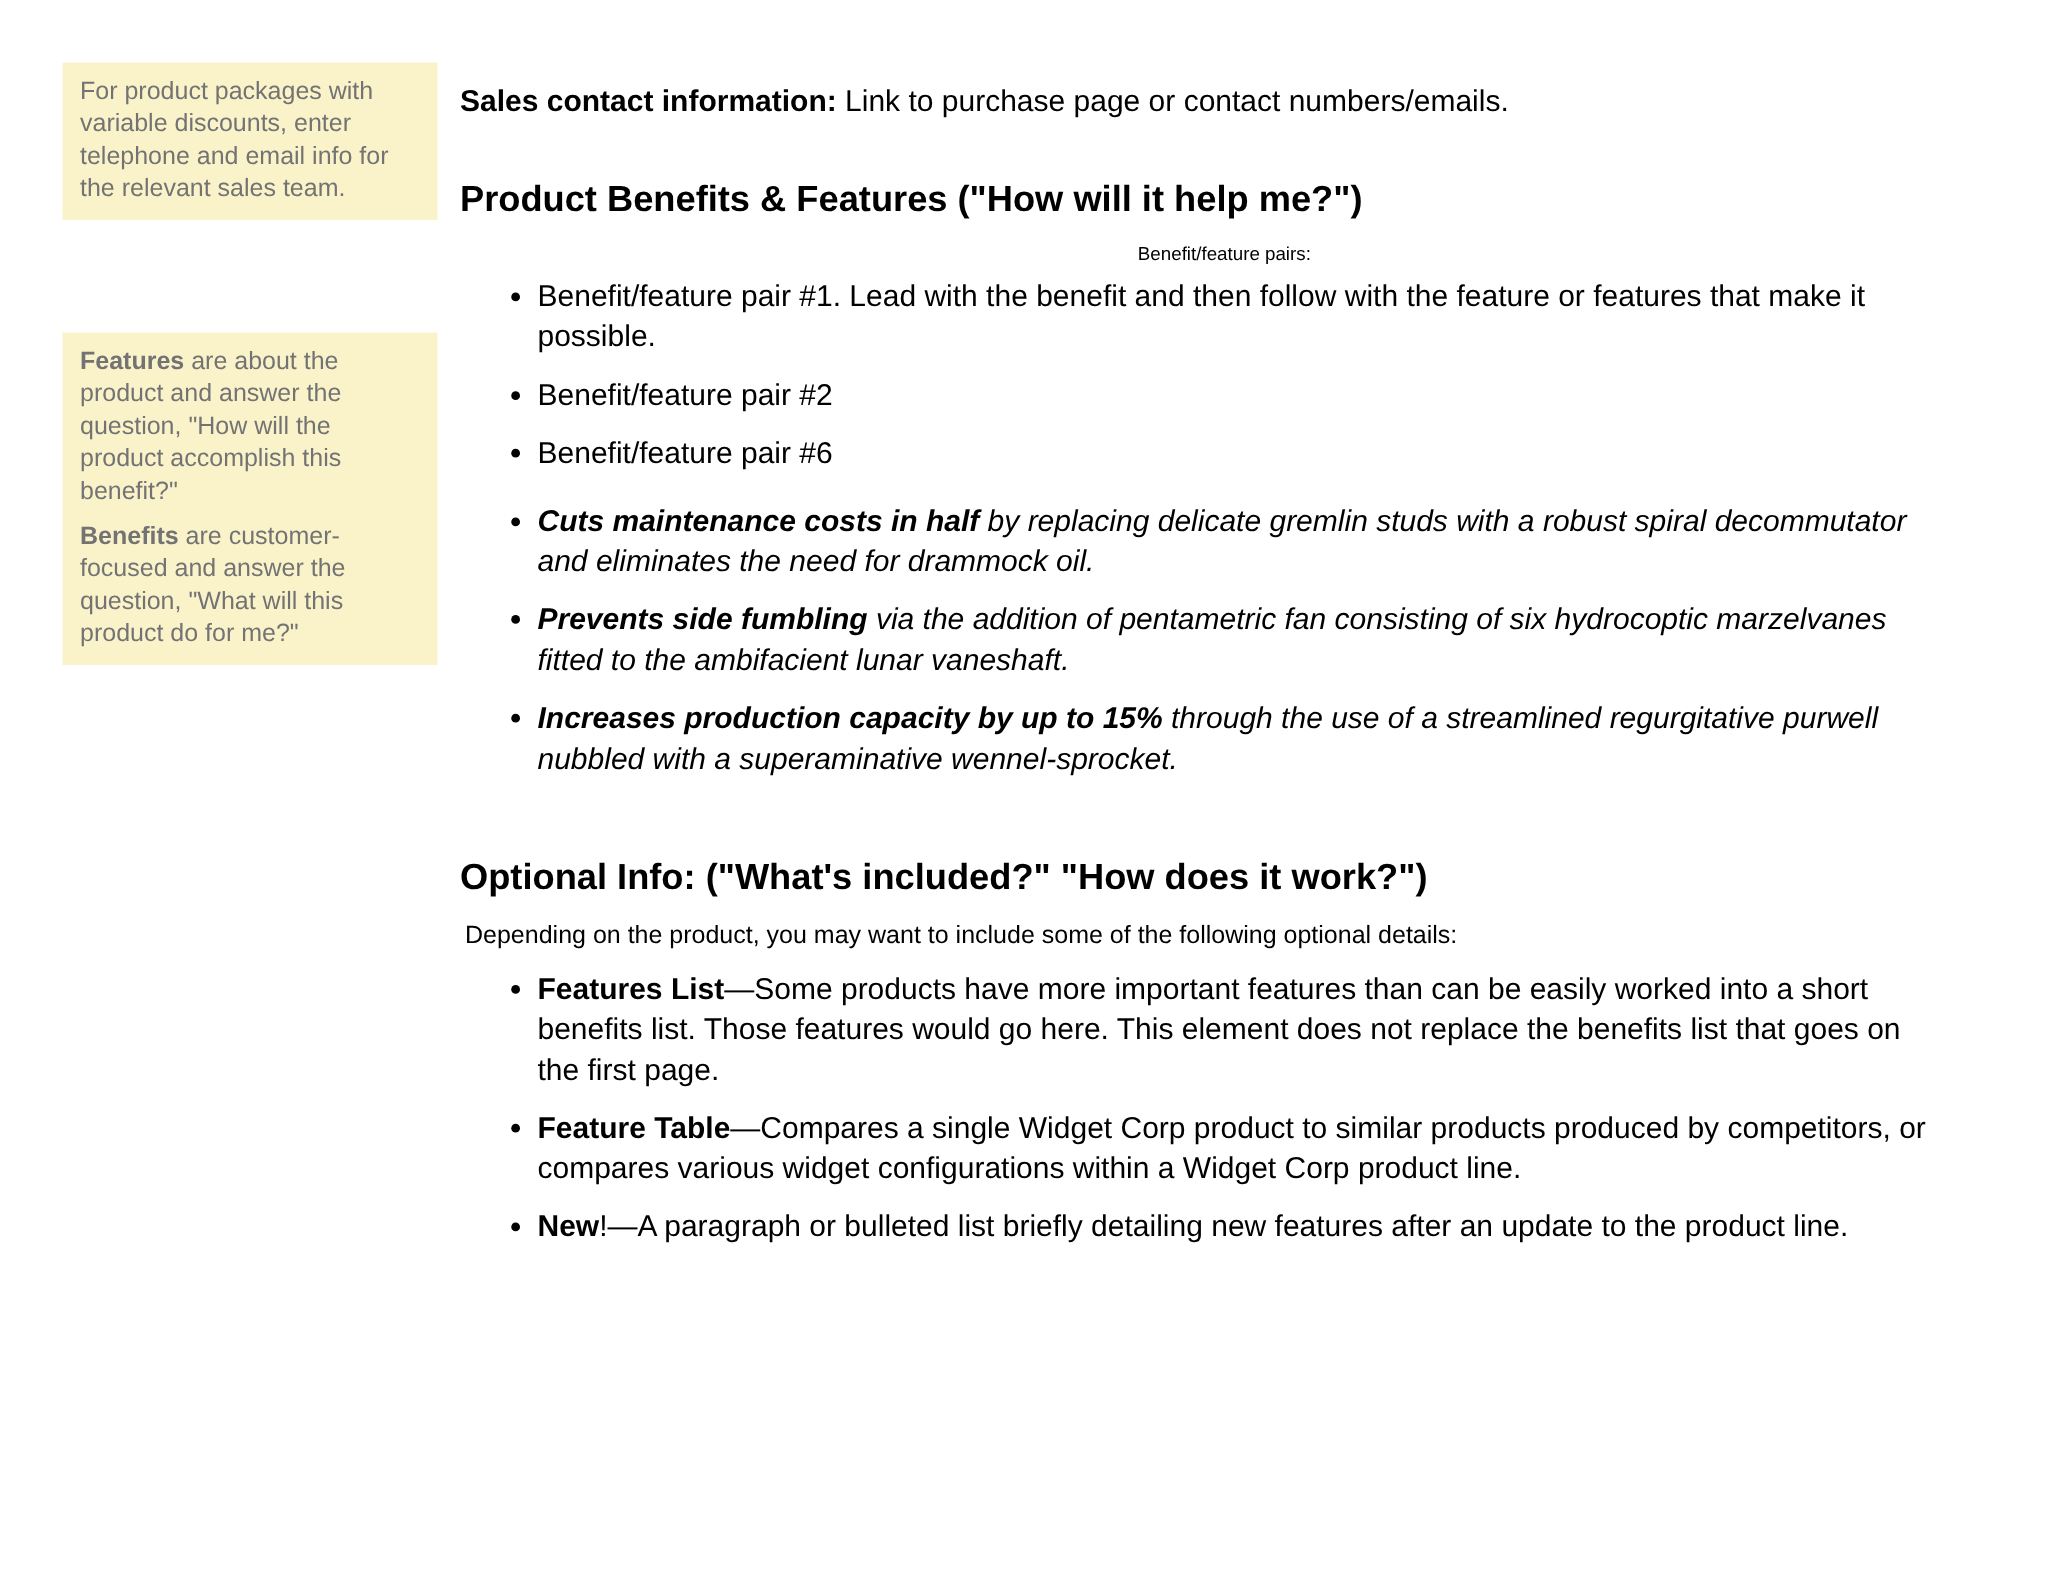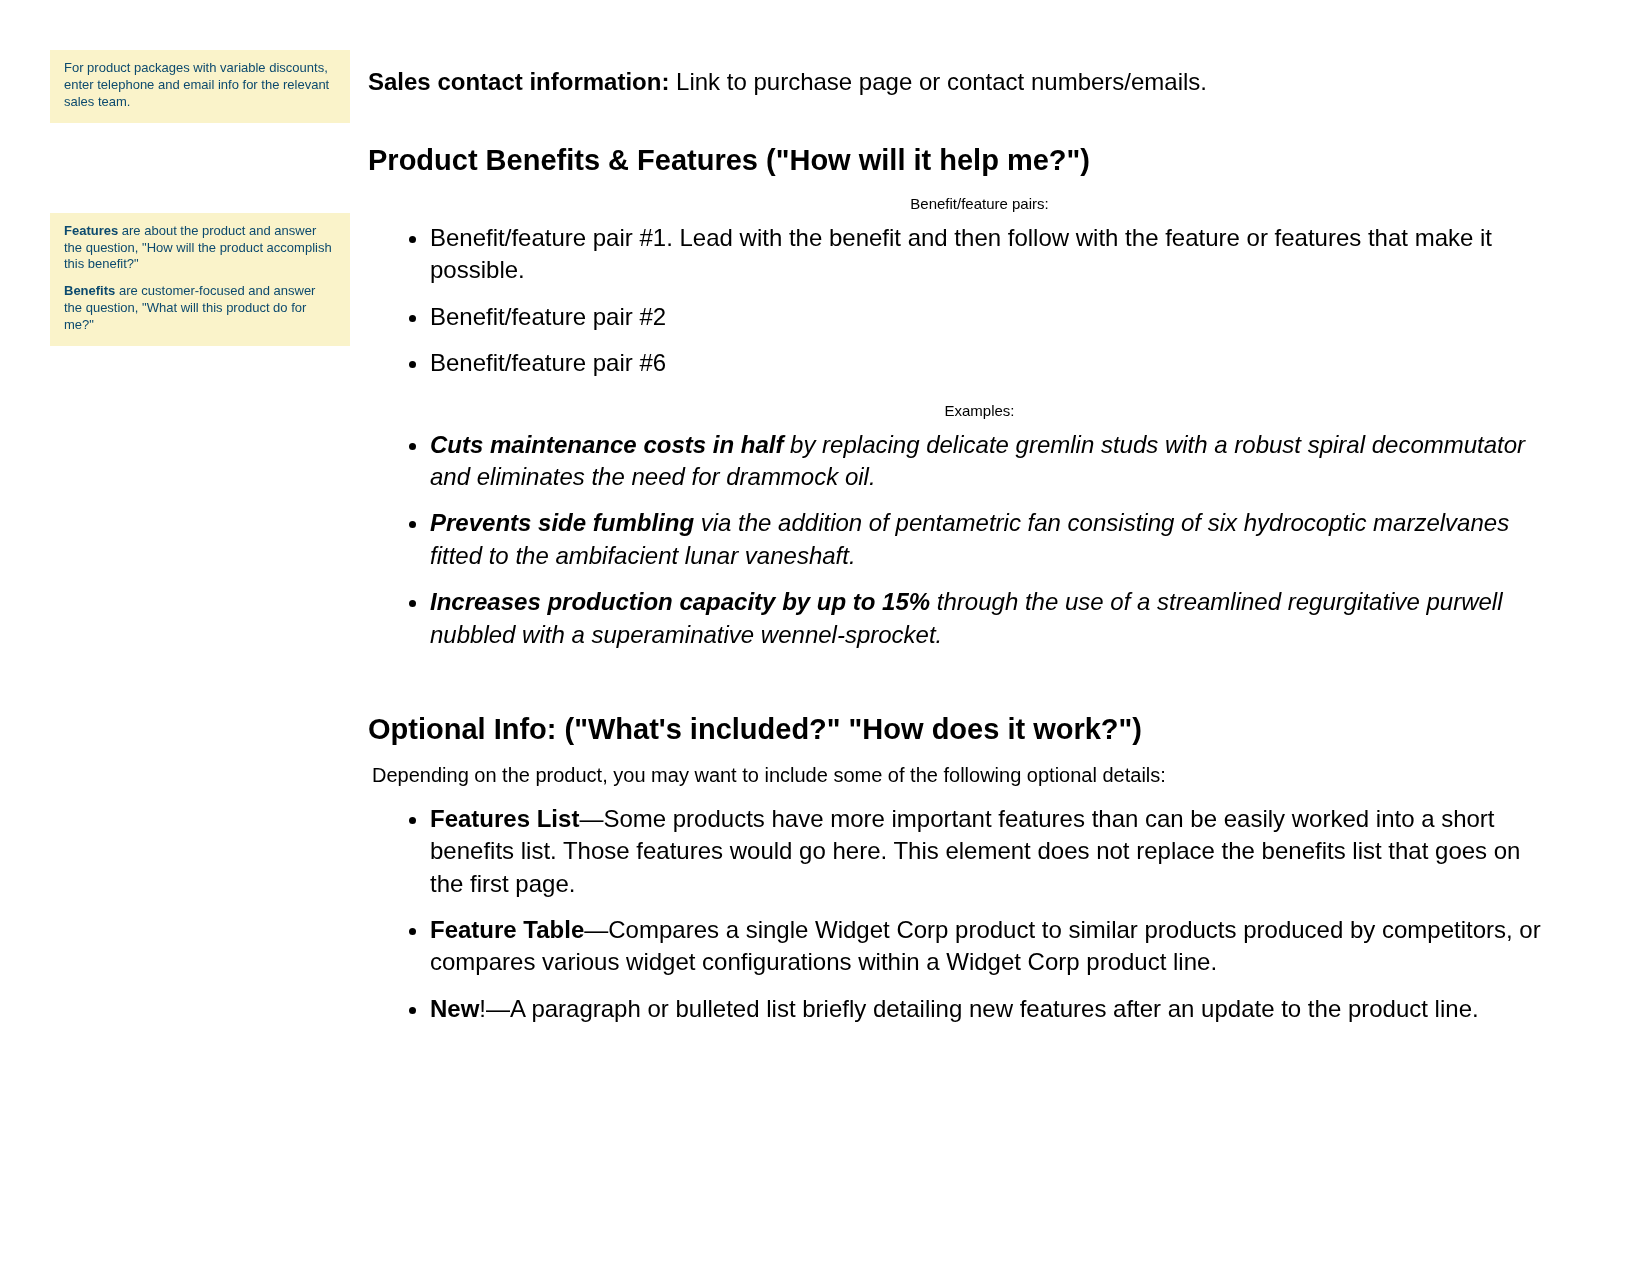--- a/index.html
+++ b/index.html
@@ -17,23 +17,23 @@
     align-items: flex-start;
   }
   .sidebar {
     width: 300px;
     flex-shrink: 0;
     margin-right: 18px;
   }
   .note {
     background: #faf3ca;
     padding: 10px 14px 12px 14px;
-    font-size: 13px;
+    font-size: 20px;
     line-height: 1.3;
-    color: #0c4a6e;
+    color: #737373;
   }
   .note p { margin: 0 0 10px 0; }
   .note p:last-child { margin-bottom: 0; }
   .note .bold { font-weight: bold; }
   .gap1 { height: 90px; }
   .main {
     flex: 1;
     padding-top: 18px;
   }
   .contact-line {
@@ -96,21 +96,20 @@
 
     <h2>Product Benefits &amp; Features ("How will it help me?")</h2>
 
     <p class="subhead">Benefit/feature pairs:</p>
     <ul class="bullets">
       <li>Benefit/feature pair #1. Lead with the benefit and then follow with the feature or features that make it possible.</li>
       <li>Benefit/feature pair #2</li>
       <li>Benefit/feature pair #6</li>
     </ul>
 
-    <p class="subhead">Examples:</p>
     <ul class="bullets">
       <li class="ex-item"><span class="ex-bold">Cuts maintenance costs in half</span><span> by replacing delicate gremlin studs with a robust spiral decommutator and eliminates the need for drammock oil.</span></li>
       <li class="ex-item"><span class="ex-bold">Prevents side fumbling</span><span> via the addition of pentametric fan consisting of six hydrocoptic marzelvanes fitted to the ambifacient lunar vaneshaft.</span></li>
       <li class="ex-item"><span class="ex-bold">Increases production capacity by up to 15%</span><span> through the use of a streamlined regurgitative purwell nubbled with a superaminative wennel-sprocket.</span></li>
     </ul>
 
     <div class="section-spacer"></div>
 
     <h2>Optional Info: ("What's included?" "How does it work?")</h2>
     <p class="intro">Depending on the product, you may want to include some of the following optional details:</p>

